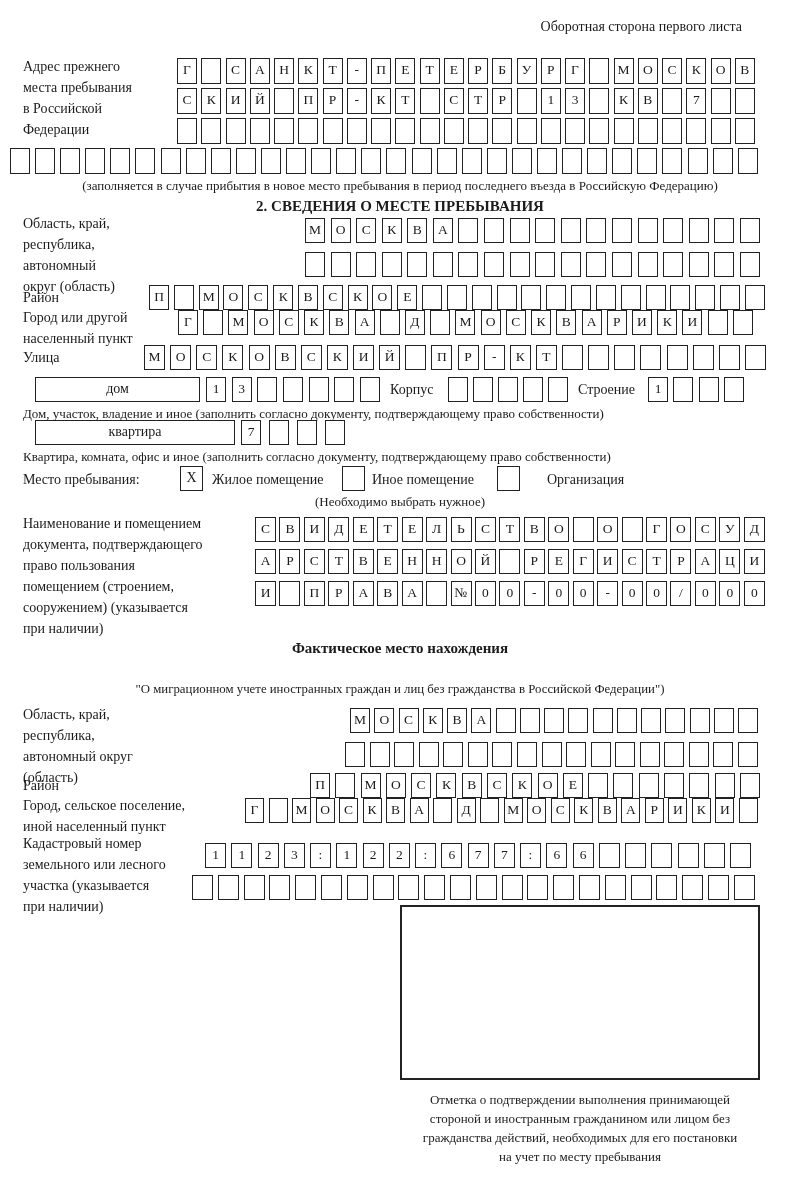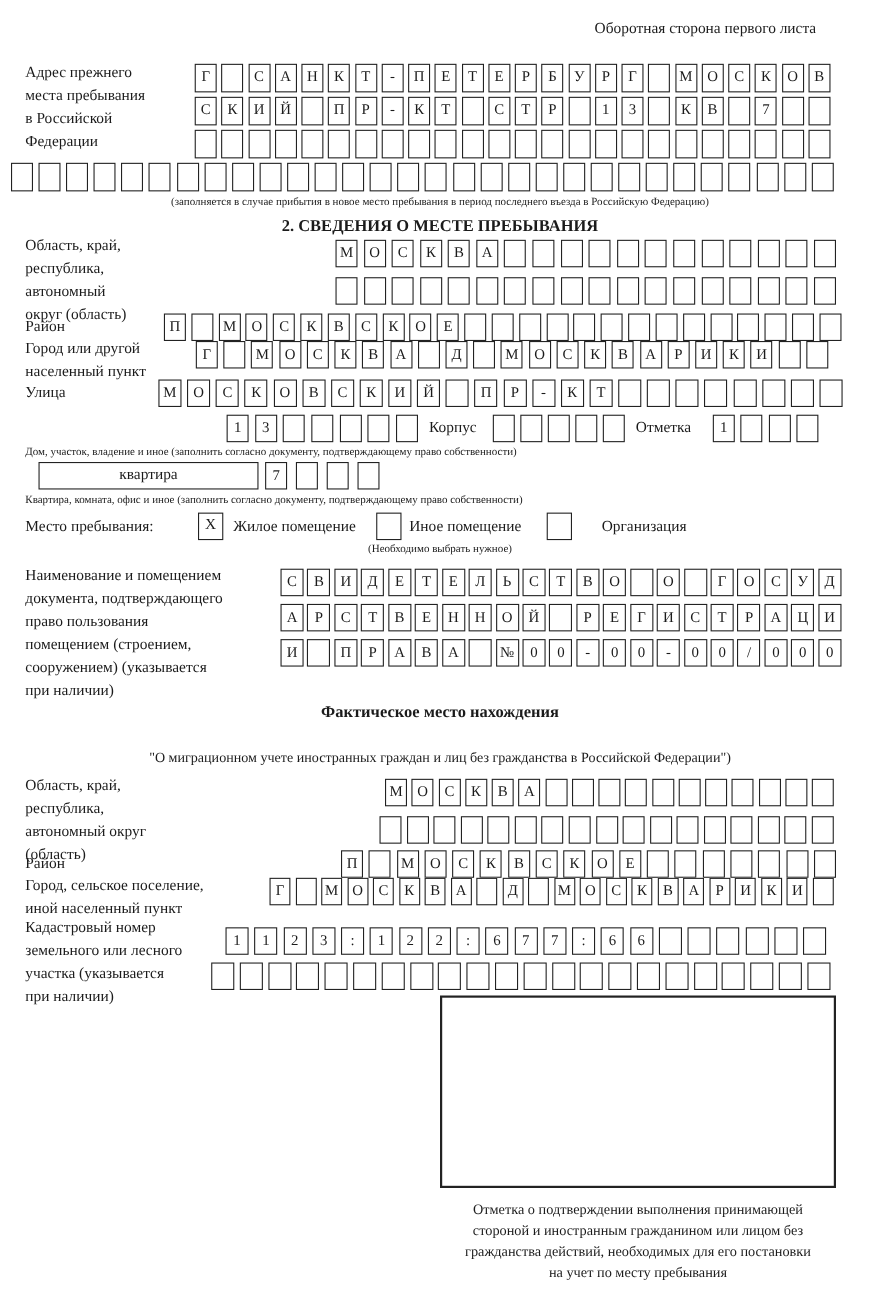--- a/index.html
+++ b/index.html
@@ -1,20 +1,20 @@
 <!DOCTYPE html>
 <html><head>
 <meta charset="utf-8">
 <style>
   html,body{margin:0;padding:0;background:#fff;}
   #page{position:relative;width:800px;height:1180px;background:#fff;
         font-family:"Liberation Serif","DejaVu Serif",serif;color:#1b1b1b;overflow:hidden;}
   .abs{position:absolute;}
   .lbl{font-size:14px;line-height:21px;white-space:nowrap;}
-  .cap{font-size:10px;white-space:nowrap;}
+  .cap{font-size:13px;white-space:nowrap;}
   .center{left:0;width:800px;text-align:center;}
   .bold{font-weight:bold;}
   .cr{display:flex;justify-content:space-between;}
   .cell{display:inline-block;box-sizing:border-box;width:var(--cw,20px);height:var(--ch,25px);
         border:1.5px solid #222;font-size:13.5px;line-height:22px;text-align:center;
         font-family:"Liberation Serif","DejaVu Serif",serif;background:#fff;}
   .wbox{box-sizing:border-box;border:1.6px solid #222;height:25px;text-align:center;
         font-size:14px;line-height:22px;background:#fff;}
   .ckb{box-sizing:border-box;border:1.6px solid #222;width:23px;height:25px;text-align:center;
        font-size:14px;line-height:22px;background:#fff;}
@@ -275,38 +275,39 @@
       <span class="cell"></span>
       <span class="cell"></span>
       <span class="cell"></span>
       <span class="cell"></span>
       <span class="cell"></span>
       <span class="cell"></span>
       <span class="cell"></span>
       <span class="cell"></span>
     </div>
 
+  <div class="abs wbox" style="left:35px;top:377px;width:165px;">дом</div>
   <div class="abs cr" style="left:206px;top:377px;width:174px;">
       <span class="cell">1</span>
       <span class="cell">3</span>
       <span class="cell"></span>
       <span class="cell"></span>
       <span class="cell"></span>
       <span class="cell"></span>
       <span class="cell"></span>
     </div>
   <div class="abs lbl" style="left:390px;top:379px;text-align:right;">Корпус</div>
   <div class="abs cr" style="left:448px;top:377px;width:120px;">
       <span class="cell"></span>
       <span class="cell"></span>
       <span class="cell"></span>
       <span class="cell"></span>
       <span class="cell"></span>
     </div>
-  <div class="abs lbl" style="left:578px;top:379px;">Отметка</div>
+  <div class="abs lbl" style="left:578px;top:379px;">Строение</div>
   <div class="abs cr" style="left:648px;top:377px;width:96px;">
       <span class="cell">1</span>
       <span class="cell"></span>
       <span class="cell"></span>
       <span class="cell"></span>
     </div>
   <div class="abs wbox" style="left:35px;top:420px;width:200px;">квартира</div>
 
   <div class="abs cap" style="left:23px;top:406px;">Дом, участок, владение и иное (заполнить согласно документу, подтверждающему право собственности)</div>
   <div class="abs cr" style="left:241px;top:420px;width:104px;">

